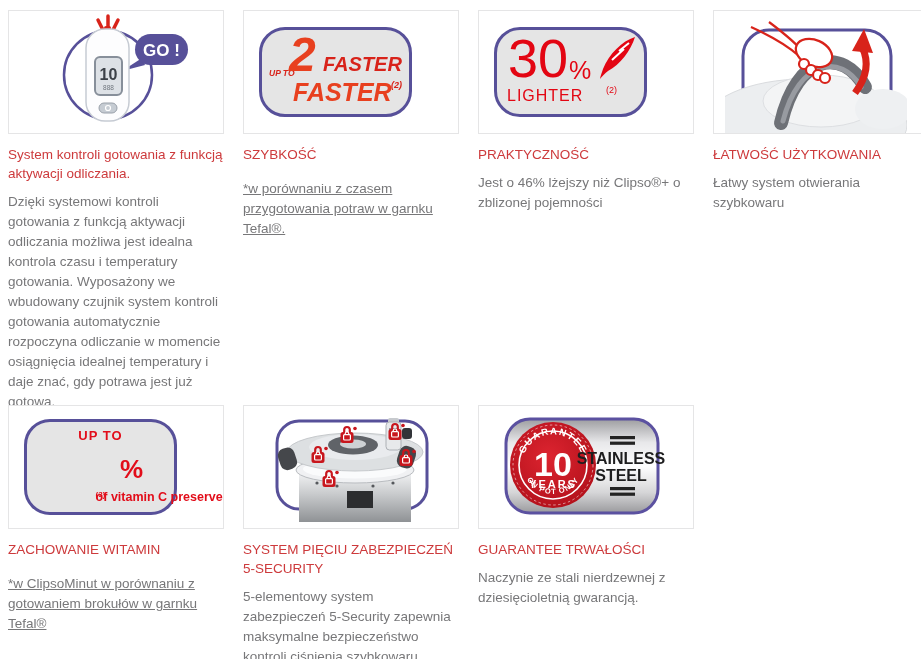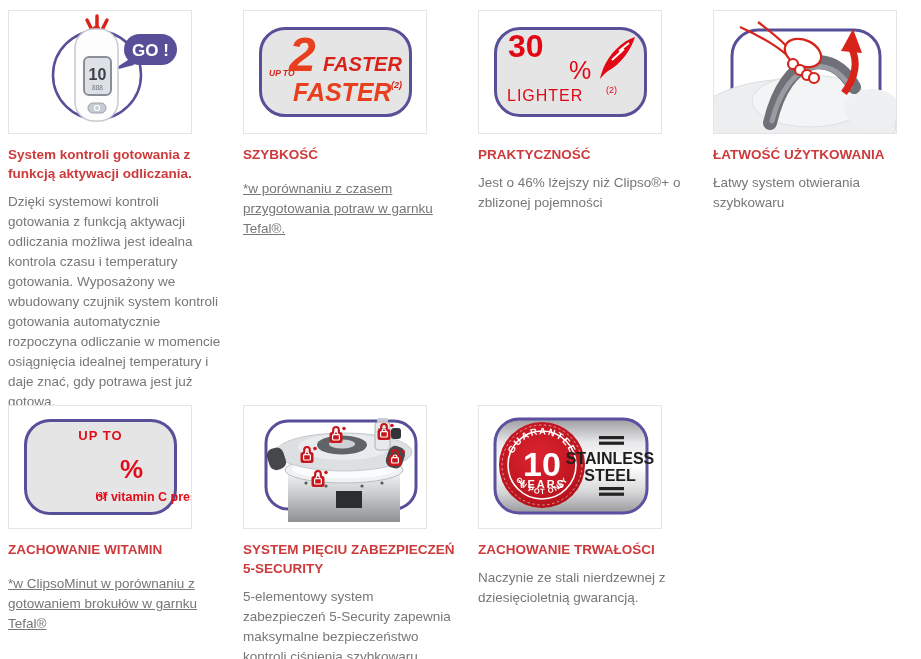--- a/index.html
+++ b/index.html
@@ -10,27 +10,27 @@
   .card{position:absolute;width:216px;}
   #card-1{left:8px;top:10px;}
   #card-2{left:243px;top:10px;}
   #card-3{left:478px;top:10px;}
   #card-4{left:713px;top:10px;}
   #card-5{left:8px;top:405px;}
   #card-6{left:243px;top:405px;}
   #card-7{left:478px;top:405px;}
 
   .imgbox{
-    width:184px;height:124px;box-sizing:border-box;border:1px solid #e5e5e6;
-    background:#fff;position:relative;overflow:hidden;
+    width:216px;height:124px;box-sizing:border-box;border:1px solid #e5e5e6;
+    background:#fff;position:relative;overflow:hidden;padding-left:11px;
   }
   .imgbox svg{display:block;}
 
   .card-title{
-    color:#cd3a3c;font-size:13.5px;line-height:19px;font-weight:bold;
+    color:#cd3a3c;font-size:13.5px;line-height:19px;font-weight:normal;
     margin:11px 0 0 0;
   }
   .card-text{
     color:#777779;font-size:13.5px;line-height:20px;margin:9px 0 0 0;
   }
   .card-text.fn{margin-top:15px;text-decoration:underline;}
 
   
   .pbadge{
     position:absolute;box-sizing:border-box;background:#e5e5e5;
@@ -43,21 +43,21 @@
   #b2 span{font-style:italic;font-weight:bold;}
   .b2-upto{left:7px;top:38px;font-size:8.5px;color:#d8231a;}
   .b2-two{left:27px;top:1px;font-size:48px;line-height:1;color:#e8401f;}
   .b2-times{left:61px;top:23px;font-size:20px;color:#d8231a;}
   .b2-faster{left:31px;top:50px;font-size:25px;line-height:1;color:#e8401f;}
   .b2-sup{left:129px;top:50px;font-size:9px;color:#d8231a;}
 
   
   #b3{left:15px;top:16px;width:153px;height:90px;}
   #b3 span{color:#e30613;}
-  .b3-num{left:11px;top:0px;font-size:32px;line-height:1.05;font-weight:bold;}
+  .b3-num{left:11px;top:0px;font-size:54px;line-height:1.05;font-weight:normal;}
   .b3-pct{left:72px;top:26px;font-size:25px;}
   .b3-feather{position:absolute;left:102px;top:6px;}
   .b3-lighter{left:10px;top:57px;font-size:16px;letter-spacing:1px;}
   .b3-sup{left:109px;top:55px;font-size:9px;}
 
   
   #b5{left:15px;top:13px;width:153px;height:96px;}
   #b5 span{color:#e20d1a;font-weight:bold;}
   .b5-upto{left:0;right:0;top:6px;text-align:center;font-size:13px;letter-spacing:1px;}
   .b5-num{left:27px;top:12px;font-size:54px;line-height:1;}
@@ -293,15 +293,15 @@
       <g>
         <rect x="120" y="30" width="25" height="3.2" fill="#232323"></rect>
         <rect x="120" y="35.6" width="25" height="3.2" fill="#232323"></rect>
         <text x="131" y="58" font-size="16" font-weight="bold" fill="#1e1e1f" text-anchor="middle">STAINLESS</text>
         <text x="131" y="75" font-size="16" font-weight="bold" fill="#1e1e1f" text-anchor="middle">STEEL</text>
         <rect x="120" y="81" width="25" height="3.2" fill="#232323"></rect>
         <rect x="120" y="86.6" width="25" height="3.2" fill="#232323"></rect>
       </g>
     </svg>
   </div>
-  <h3 class="card-title">ZACHOWANIE TRWAŁOŚCI</h3>
+  <h3 class="card-title">GUARANTEE TRWAŁOŚCI</h3>
   <p class="card-text">Naczynie ze stali nierdzewnej z dziesięcioletnią gwarancją.</p>
 </section>
 
 </body></html>

